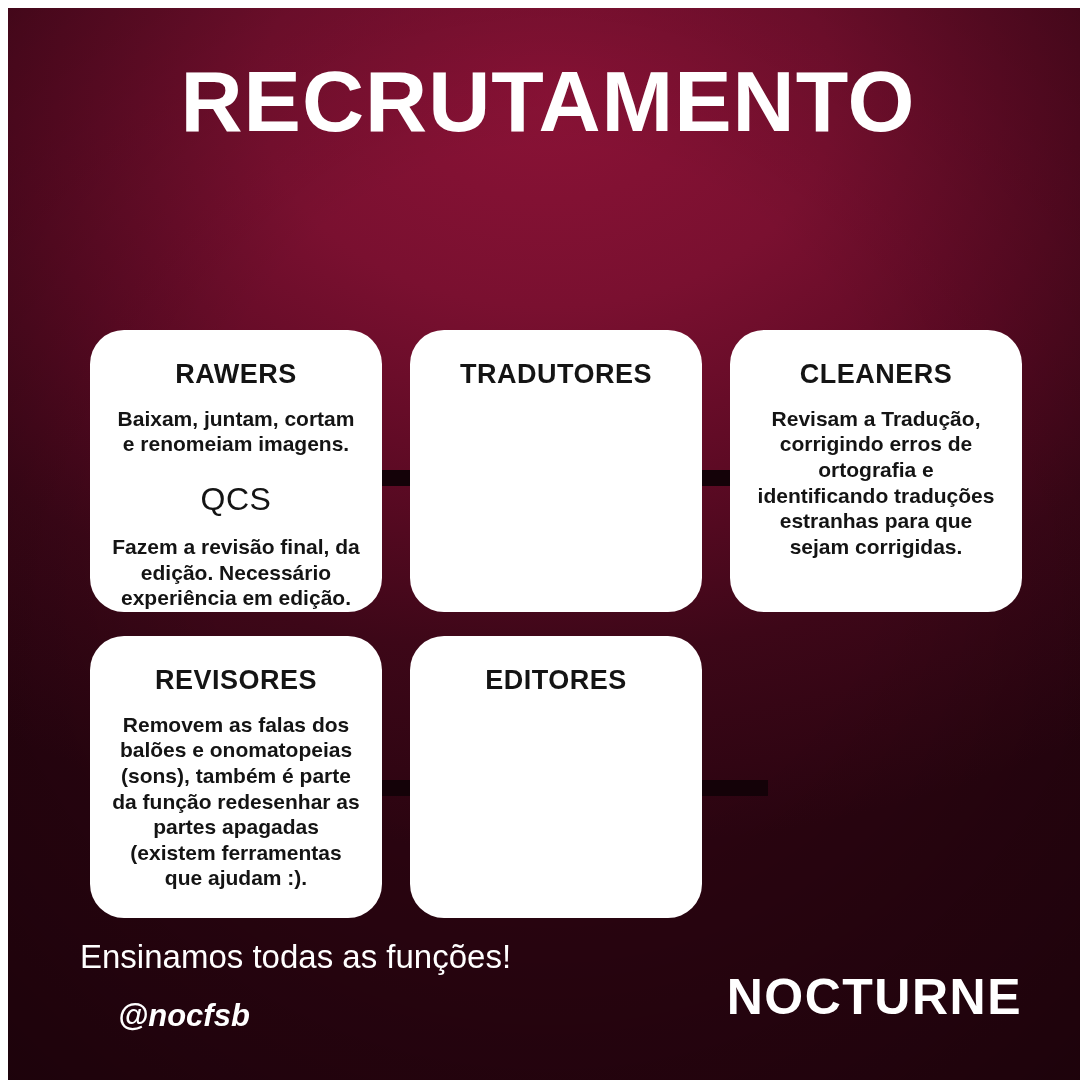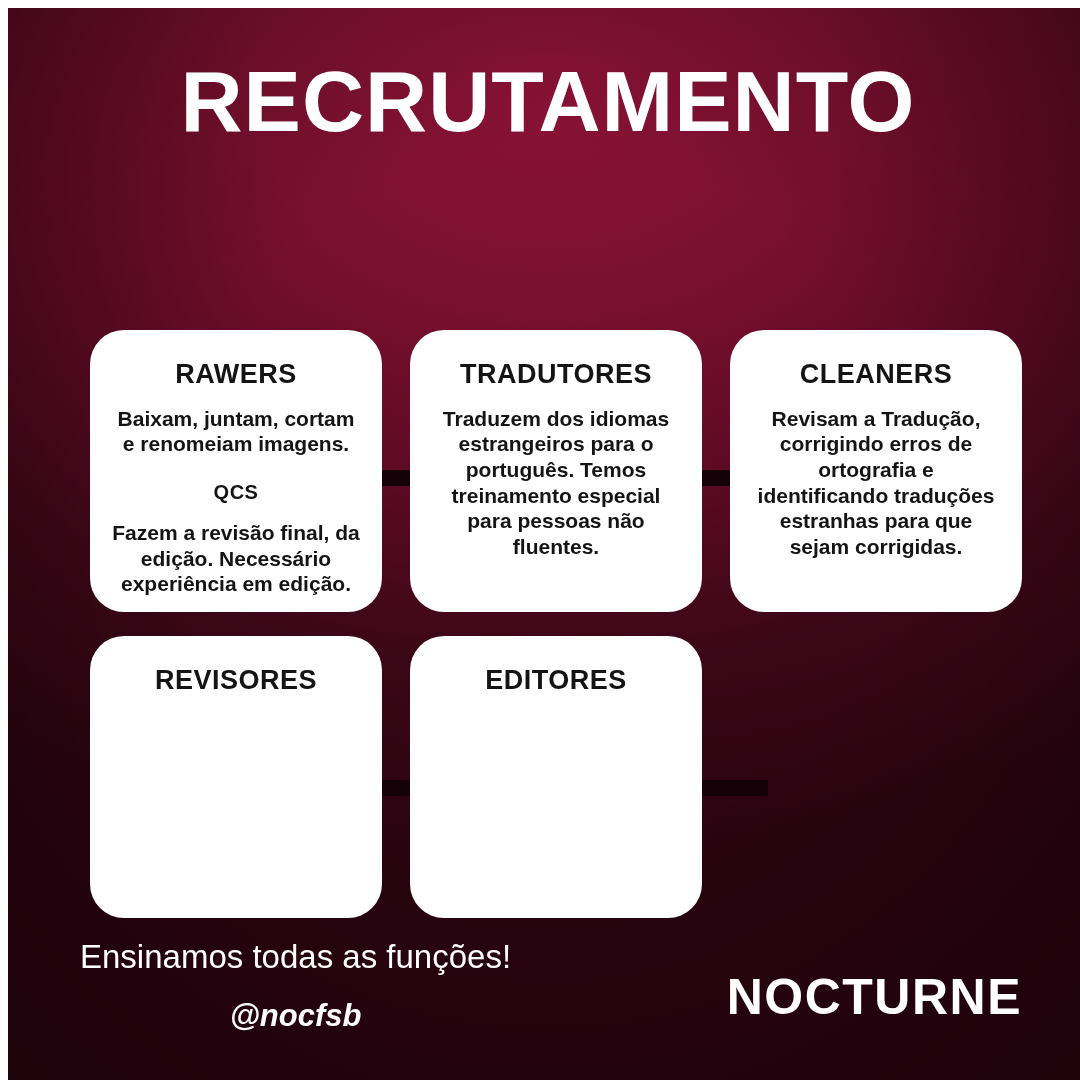--- a/index.html
+++ b/index.html
@@ -97,45 +97,45 @@
   }
 
   .card-body {
     font-size: 21px;
     font-weight: bold;
     line-height: 1.22;
     text-align: center;
   }
 
   .card-title-2 {
-    font-size: 20px;
-    font-weight: bold;
+    font-size: 32px;
+    font-weight: normal;
     letter-spacing: 0.5px;
     margin-top: 16px;
     margin-bottom: 8px;
   }
 
   .footer-left {
     position: absolute;
     left: 64px;
     bottom: 46px;
     color: #ffffff;
-    text-align: center;
   }
 
   .footer-tagline {
     font-size: 33px;
     font-weight: 400;
     margin-bottom: 14px;
   }
 
   .footer-handle {
     font-size: 31px;
     font-weight: bold;
     font-style: italic;
+    margin-left: 38px;
   }
 
   .brand {
     position: absolute;
     right: 62px;
     bottom: 58px;
     color: #ffffff;
     font-size: 50px;
     font-weight: bold;
     letter-spacing: 1.5px;
@@ -158,30 +158,30 @@
 
     <div class="card">
       <div class="card-title">RAWERS</div>
       <div class="card-body">Baixam, juntam, cortam e renomeiam imagens.</div>
       <div class="card-title-2">QCS</div>
       <div class="card-body">Fazem a revisão final, da edição. Necessário experiência em edição.</div>
     </div>
 
     <div class="card">
       <div class="card-title">TRADUTORES</div>
-      <div class="card-body">Traduzem dos idiomas estrangeiros para o português. Temos treinamento especial para pessoas não fluentes.</div>
     </div>
 
     <div class="card">
       <div class="card-title">CLEANERS</div>
       <div class="card-body">Revisam a Tradução, corrigindo erros de ortografia e identificando traduções estranhas para que sejam corrigidas.</div>
     </div>
 
     <div class="card">
       <div class="card-title">REVISORES</div>
+      <div class="card-body">Removem as falas dos balões e onomatopeias (sons), também é parte da função redesenhar as partes apagadas (existem ferramentas que ajudam :).</div>
     </div>
 
     <div class="card">
       <div class="card-title">EDITORES</div>
     </div>
 
 
   </div>
 
   <div class="footer-left">

